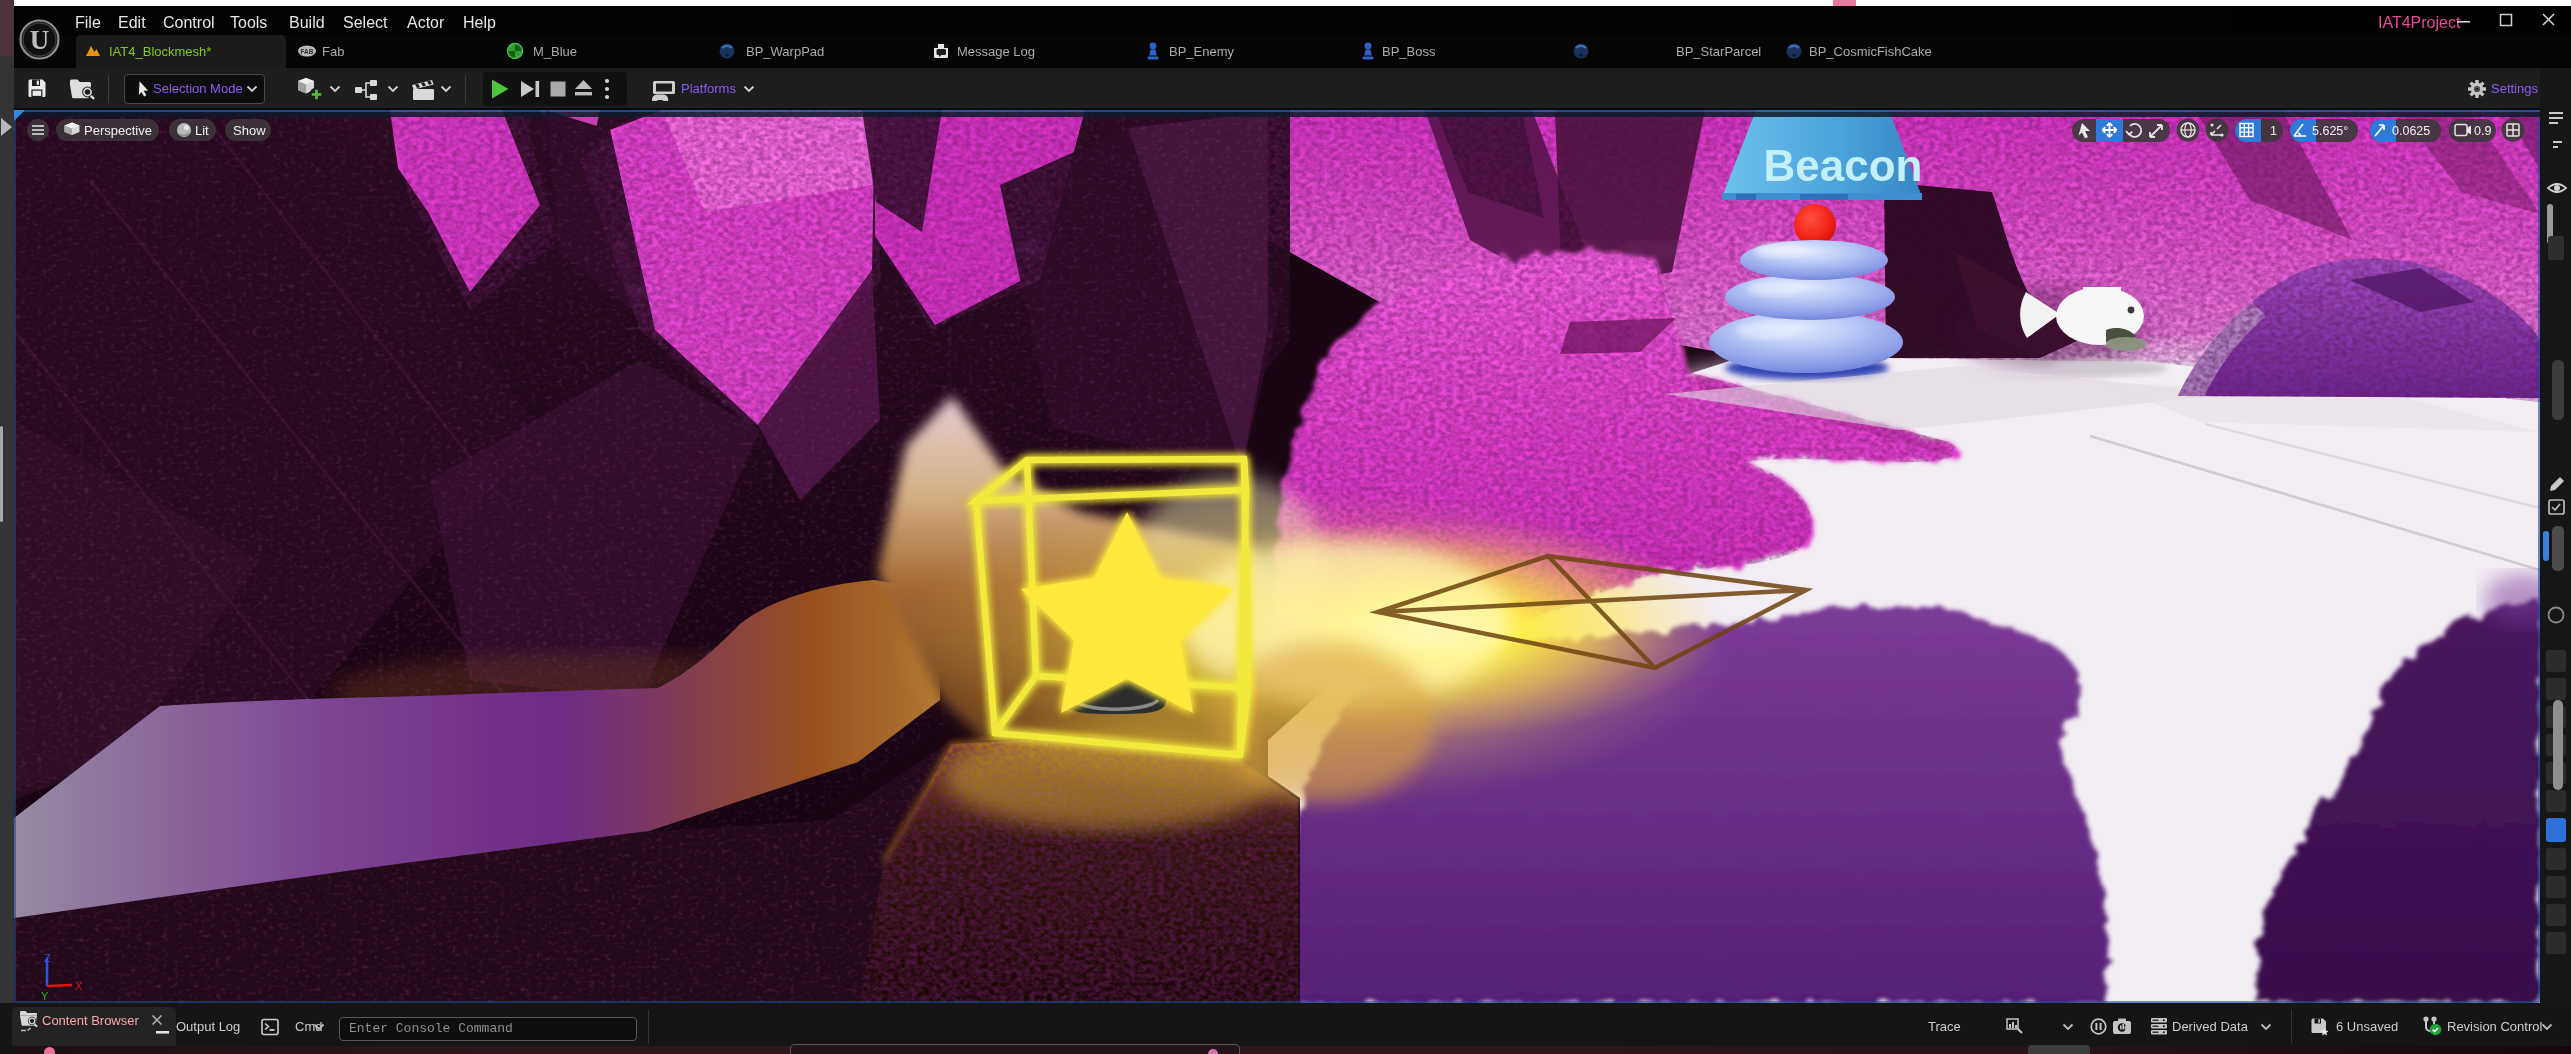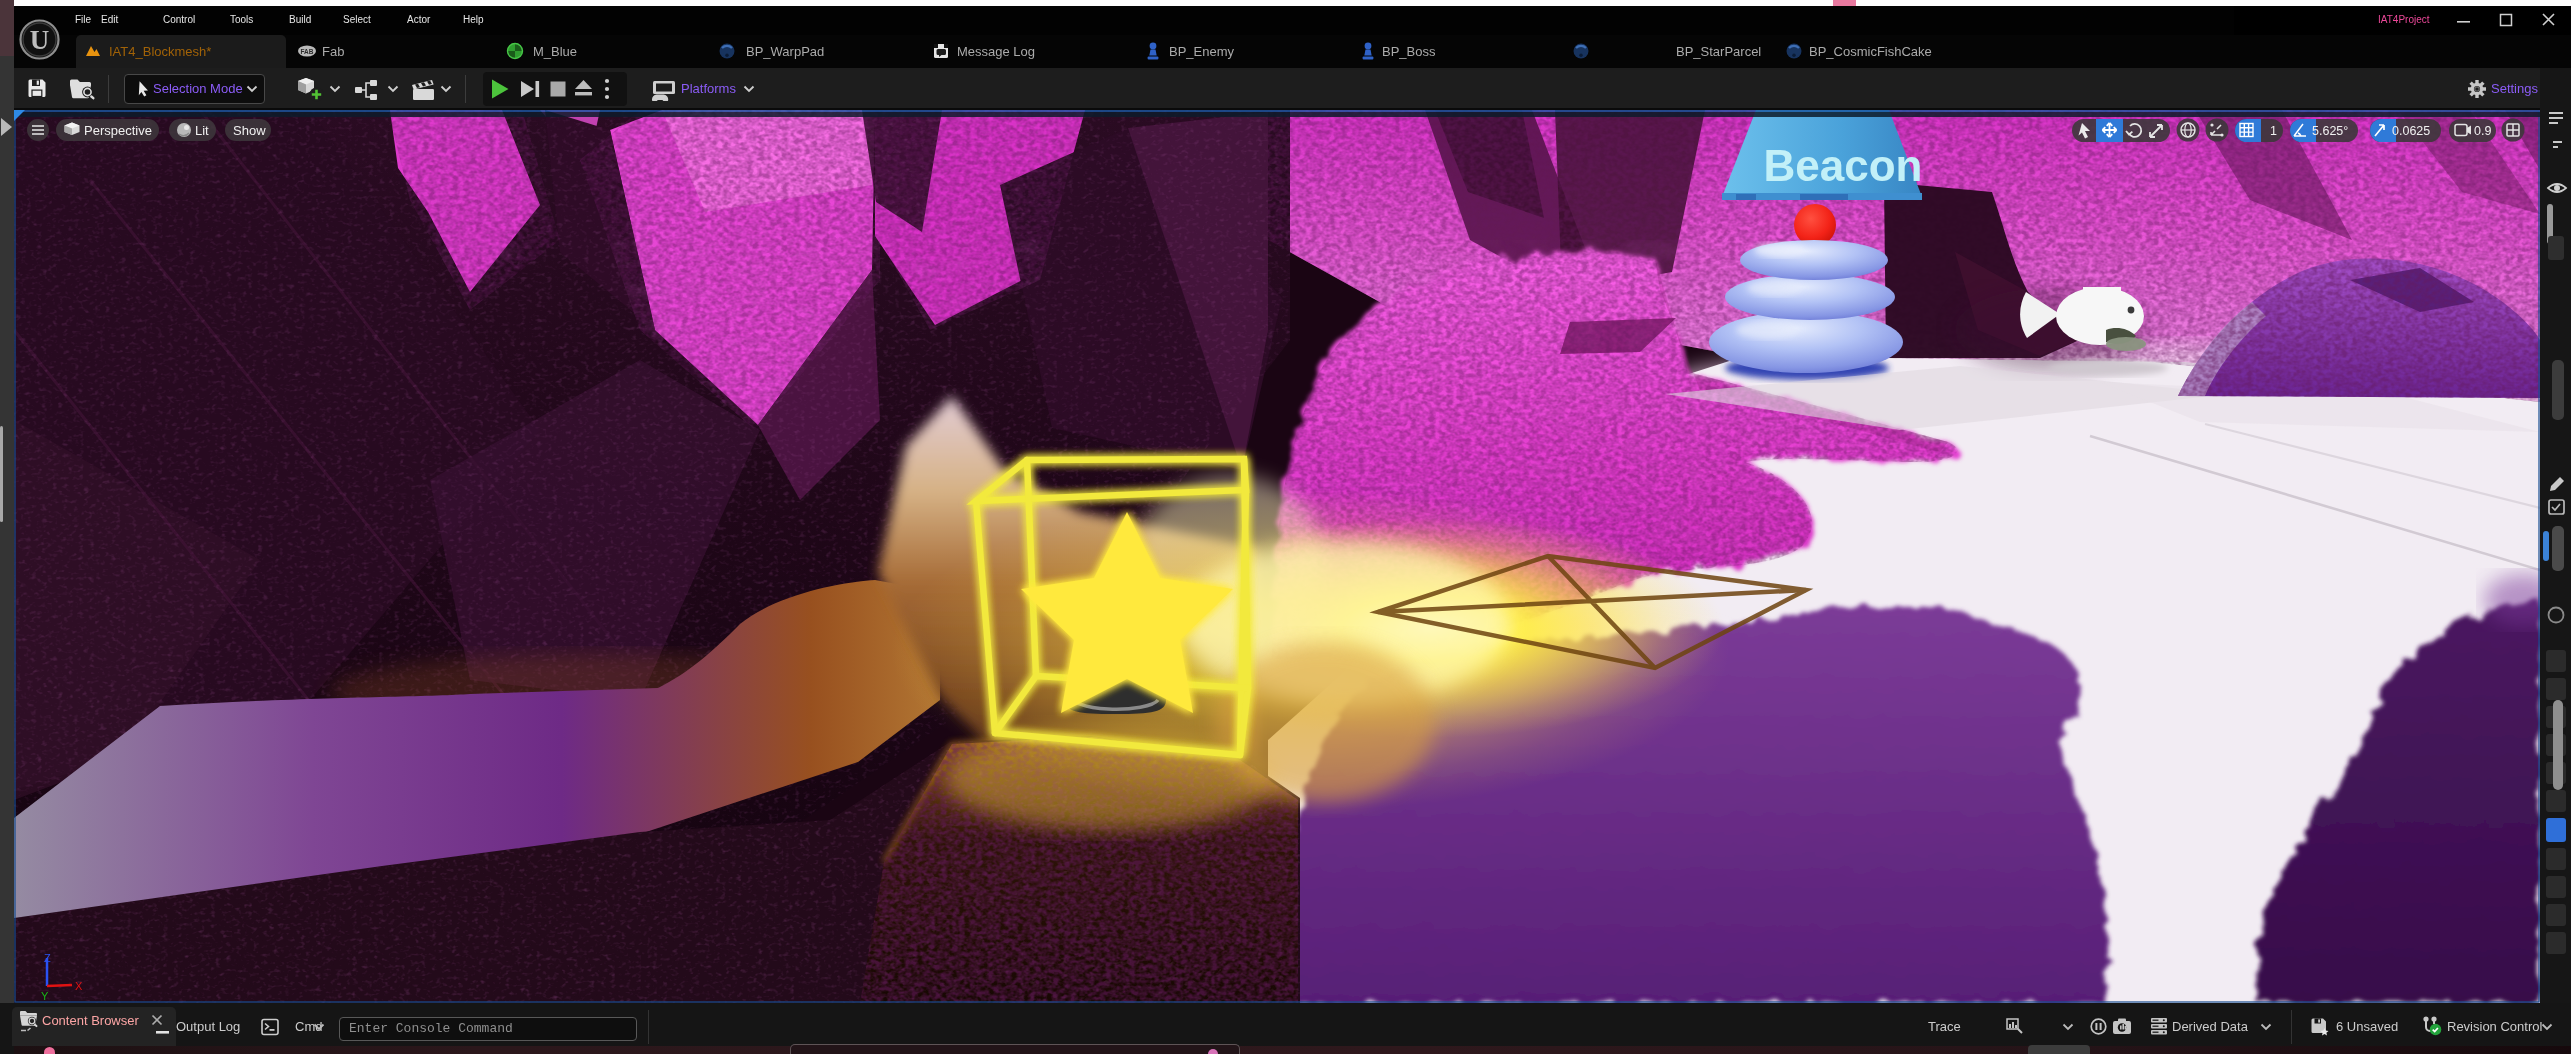--- a/index.html
+++ b/index.html
@@ -3,26 +3,26 @@
 <style>
 html,body{margin:0;padding:0;width:2571px;height:1054px;background:#000;overflow:hidden}
 *{box-sizing:border-box}
 body{font-family:"Liberation Sans",sans-serif;-webkit-font-smoothing:antialiased}
 .abs{position:absolute}
 #topwhite{left:0;top:0;width:2571px;height:6px;background:#fdfdfd}
 #leftcol{left:0;top:0;width:14px;height:1054px;background:#343434}
 #leftmaroon{left:0;top:0;width:14px;height:56px;background:#4b343a}
 #leftarrow{left:1px;top:118px;width:0;height:0;border-top:9px solid transparent;border-bottom:9px solid transparent;border-left:11px solid #b9b9b9}
 #leftscroll{left:0;top:426px;width:3px;height:96px;background:#a8a8a8;border-radius:2px}
-#menubar{left:14px;top:6px;width:2220px;height:29px;background:#020202;color:#e6e6e6;font-size:10px}
+#menubar{left:14px;top:6px;width:2220px;height:29px;background:#020202;color:#e6e6e6;font-size:16px}
 #menubar span.mi{position:absolute;top:8px}
 #tabbar{left:14px;top:35px;width:2557px;height:33px;background:#050505}
 #activetab{left:76px;top:35px;width:210px;height:33px;background:#1b1b1b;border-radius:5px 5px 0 0}
 .tabtxt{position:absolute;top:44px;font-size:13px;color:#ababab}
-.tabtxt.on{color:#a16207}
+.tabtxt.on{color:#84cc16}
 #toolbar{left:14px;top:68px;width:2557px;height:42px;background:#1d1d1d;border-bottom:2px solid #0a0a0a}
 #selmode{left:124px;top:74px;width:141px;height:30px;background:#0d0d0d;border:1px solid #484848;border-radius:4px;color:#dedede;font-size:13px}
 #playgrp{left:483px;top:72px;width:144px;height:34px;background:#111;border-radius:4px}
 .tsep{position:absolute;top:75px;width:1px;height:28px;background:#3c3c3c}
 .ttxt{position:absolute;font-size:13px;color:#8b5cf6}
 #rightdock{left:2540px;top:68px;width:31px;height:935px;background:#161616}
 #statusbar{left:0px;top:1003px;width:2571px;height:51px;background:#151515}
 #cbtab{left:12px;top:1007px;width:164px;height:39px;background:#232323;border-radius:5px 5px 0 0}
 #drawer{left:14px;top:1046px;width:2557px;height:8px;background:linear-gradient(90deg,#1c1012 0%,#2b171b 18%,#2e181c 55%,#241317 82%,#16090c 100%)}
 .sbtxt{position:absolute;font-size:13px;color:#cccccc}
@@ -32,21 +32,21 @@
 </style></head>
 <body>
 <div class="abs" id="topwhite"></div>
 <div class="abs" style="left:1833px;top:0;width:23px;height:6px;background:#e8799f"></div>
 <div class="abs" id="leftcol"></div>
 <div class="abs" id="leftmaroon"></div>
 <div class="abs" id="leftarrow"></div>
 <div class="abs" id="leftscroll"></div>
 <div class="abs" id="menubar">
 <span class="mi" style="left:61px">File</span>
-<span class="mi" style="left:87px">Edit</span>
+<span class="mi" style="left:104px">Edit</span>
 <span class="mi" style="left:149px">Control</span>
 <span class="mi" style="left:216px">Tools</span>
 <span class="mi" style="left:275px">Build</span>
 <span class="mi" style="left:329px">Select</span>
 <span class="mi" style="left:393px">Actor</span>
 <span class="mi" style="left:449px">Help</span>
 <span class="mi" style="left:2364px;color:#ec4899">IAT4Project</span>
 </div>
 <svg class="abs" style="left:2450px;top:13px" width="120" height="18" viewBox="0 0 120 18">
 <rect x="7" y="8" width="13" height="1.6" fill="#cfcfcf"></rect>

